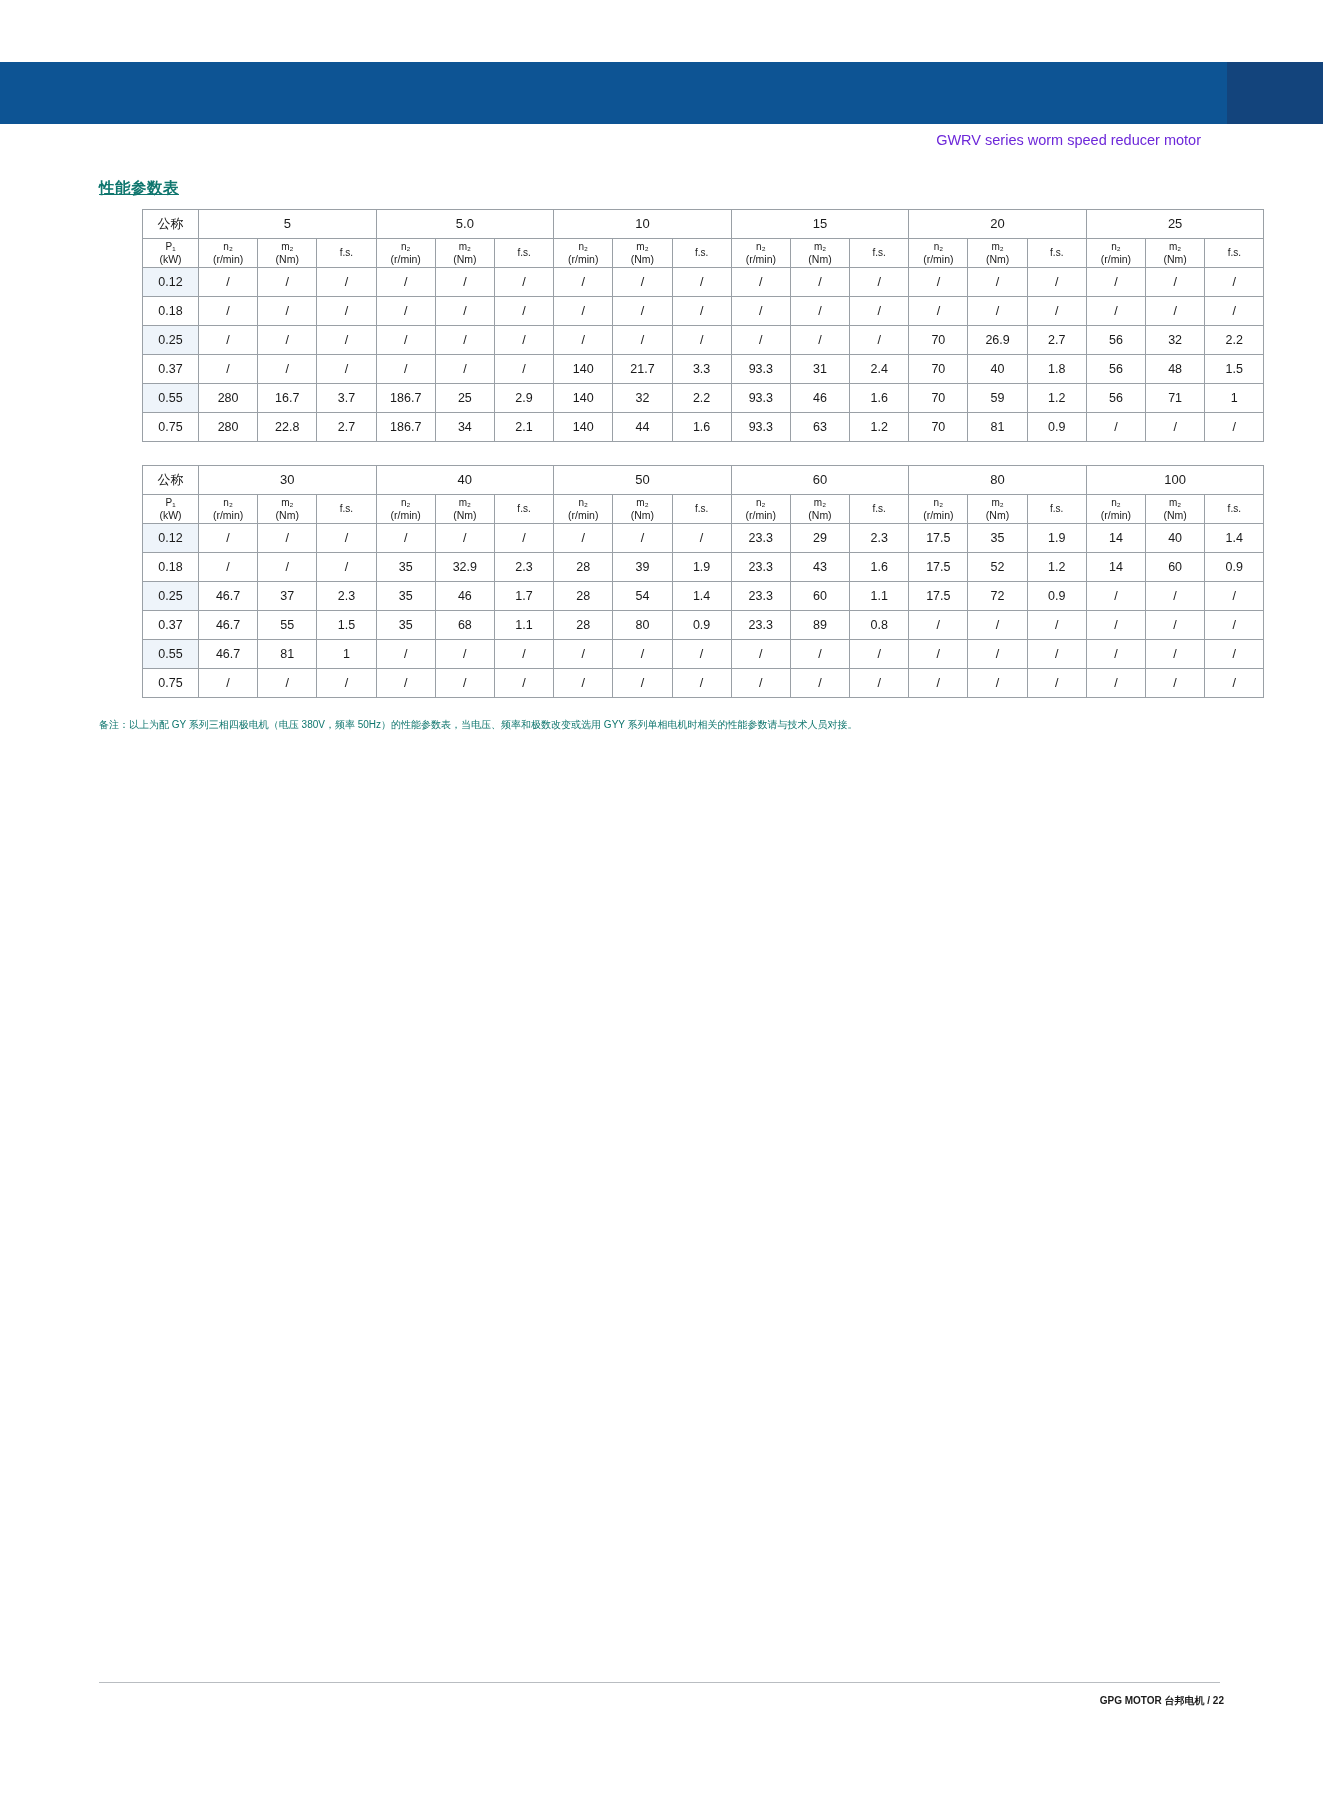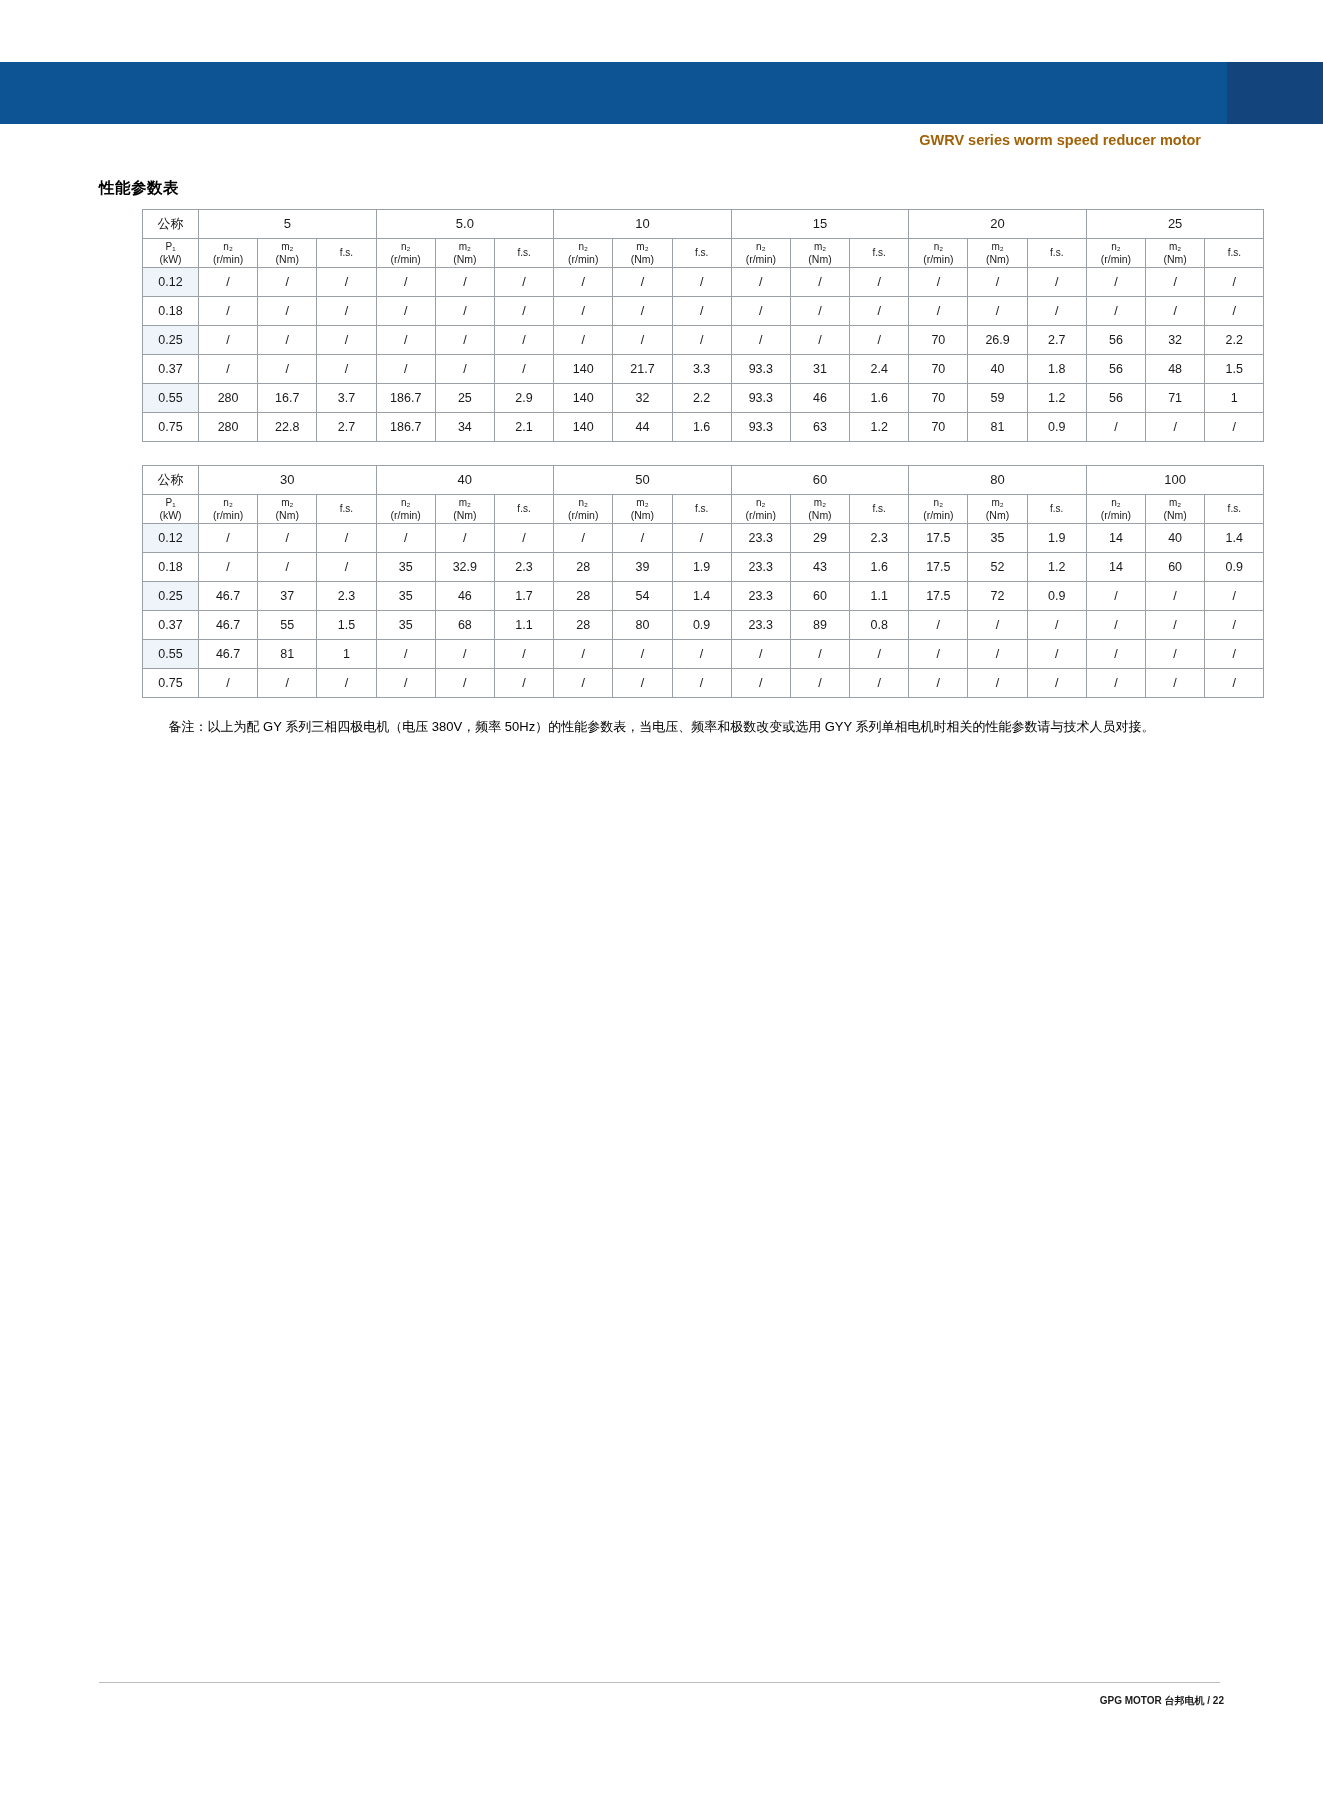--- a/index.html
+++ b/index.html
@@ -41,34 +41,35 @@
     font-weight: bold;
     color: #ffffff;
     letter-spacing: 0.5px;
     white-space: nowrap;
   }
   .header-sub {
     position: absolute;
     right: 122px;
     top: 132px;
     font-size: 14.5px;
-    font-weight: bold;
-    color: #a16207;
+    font-weight: normal;
+    color: #6d28d9;
     white-space: nowrap;
   }
 
   
   .section-title {
     position: absolute;
     left: 99px;
     top: 178px;
     font-size: 15.5px;
     font-weight: bold;
-    color: #000000;
+    color: #0f766e;
     letter-spacing: 0.5px;
+    text-decoration: underline;
   }
 
   
   .tbl-wrap {
     position: absolute;
     left: 99px;
     width: 1121px;
     padding-left: 43px;
   }
   .tbl-wrap.t1 { top: 209px; }
@@ -118,24 +119,23 @@
     text-align: left;
     padding-left: 9px;
   }
 
   
   .note {
     position: absolute;
     left: 99px;
     top: 716px;
     width: 1125px;
-    font-size: 13px;
+    font-size: 10px;
     line-height: 1.75;
-    color: #000000;
-    text-align: center;
+    color: #0f766e;
   }
 
   
   .footer-rule {
     position: absolute;
     left: 99px;
     top: 1682px;
     width: 1121px;
     height: 1px;
     background: #b9bdc1;

